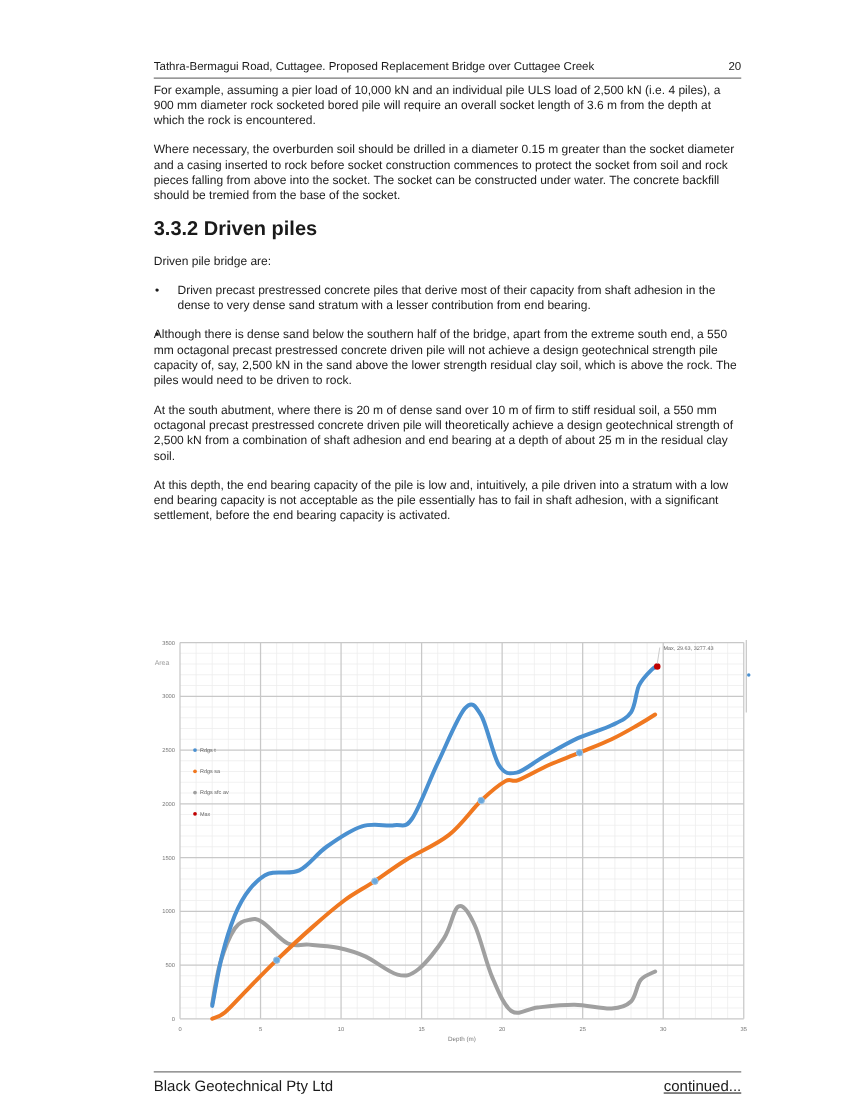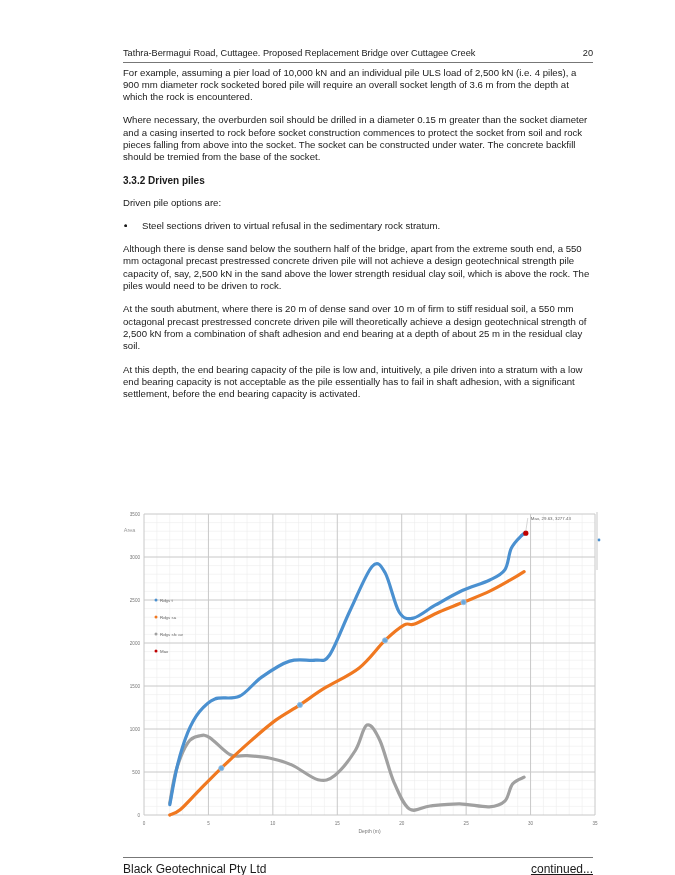--- a/index.html
+++ b/index.html
@@ -4,21 +4,21 @@
 <style>
   html, body { margin: 0; padding: 0; background: #ffffff; }
   body { width: 675px; height: 875px; position: relative; overflow: hidden;
          font-family: "Liberation Sans", sans-serif; color: #1a1a1a; }
   .page { position: absolute; left: 123px; top: 28px; width: 470px; margin-top: 20px; }
   .hdr { position: relative; font-size: 9.2px; line-height: 11.5px; padding-bottom: 2px;
          border-bottom: 1.5px solid #777; }
   .hdr .pno { position: absolute; right: 0; top: 0; }
   p { margin: 0 0 11px 0; font-size: 9.6px; line-height: 12.3px; }
   p.first { margin-top: 4px; }
-  h3 { font-size: 10px; margin: 0 0 11px 0; font-weight: bold; }
+  h3 { font-size: 16px; margin: 0 0 11px 0; font-weight: bold; }
   ul { list-style: none; padding: 0; margin: 0; }
   ul li { position: relative; padding-left: 19px; font-size: 9.6px; line-height: 12.3px; margin-bottom: 11px; }
   ul li .bullet { position: absolute; left: 1px; top: 0; }
   .chartwrap { position: absolute; left: 0; top: 460px; width: 475px; height: 325px; }
   .caption { position: absolute; left: 0; top: 787px; font-size: 9.4px; font-style: italic; color: #1f4e79; }
   .footer { position: absolute; left: 0; top: 809px; width: 470px; border-top: 1.5px solid #777; padding-top: 4px;
             font-size: 12px; }
   .footer .cont { position: absolute; right: 0; top: 4px; text-decoration: underline; }
   svg text { font-family: "Liberation Sans", sans-serif; }
 </style>
@@ -27,28 +27,28 @@
 
 <div class="page">
   <div class="hdr">
     <div>Tathra-Bermagui Road, Cuttagee. Proposed Replacement Bridge over Cuttagee Creek</div>
     <span class="pno">20</span>
   </div>
 
   <p class="first">For example, assuming a pier load of 10,000 kN and an individual pile ULS load of 2,500 kN (i.e. 4 piles), a 900 mm diameter rock socketed bored pile will require an overall socket length of 3.6 m from the depth at which the rock is encountered.</p>
   <p>Where necessary, the overburden soil should be drilled in a diameter 0.15 m greater than the socket diameter and a casing inserted to rock before socket construction commences to protect the socket from soil and rock pieces falling from above into the socket. The socket can be constructed under water. The concrete backfill should be tremied from the base of the socket.</p>
   <h3>3.3.2 Driven piles</h3>
-  <p>Driven pile options are:</p>
+  <p>Driven pile bridge are:</p>
   <ul>
     <li>
       <span class="bullet">•</span>
+      <span>Driven precast prestressed concrete piles that derive most of their capacity from shaft adhesion in the dense to very dense sand stratum with a lesser contribution from end bearing.</span>
     </li>
     <li>
       <span class="bullet">•</span>
-      <span>Steel sections driven to virtual refusal in the sedimentary rock stratum.</span>
     </li>
   </ul>
   <p>Although there is dense sand below the southern half of the bridge, apart from the extreme south end, a 550 mm octagonal precast prestressed concrete driven pile will not achieve a design geotechnical strength pile capacity of, say, 2,500 kN in the sand above the lower strength residual clay soil, which is above the rock.  The piles would need to be driven to rock.</p>
   <p>At the south abutment, where there is 20 m of dense sand over 10 m of firm to stiff residual soil, a 550 mm octagonal precast prestressed concrete driven pile will theoretically achieve a design geotechnical strength of 2,500 kN from a combination of shaft adhesion and end bearing at a depth of about 25 m in the residual clay soil.</p>
   <p>At this depth, the end bearing capacity of the pile is low and, intuitively, a pile driven into a stratum with a low end bearing capacity is not acceptable as the pile essentially has to fail in shaft adhesion, with a significant settlement, before the end bearing capacity is activated.</p>
 
   <div class="chartwrap">
     <svg id="chart" width="480" height="330">
       <g id="grid-minor">
           <line x1="33.885714285714286" x2="33.885714285714286" y1="6" y2="307" stroke="#ececec" stroke-width="0.6"></line>

